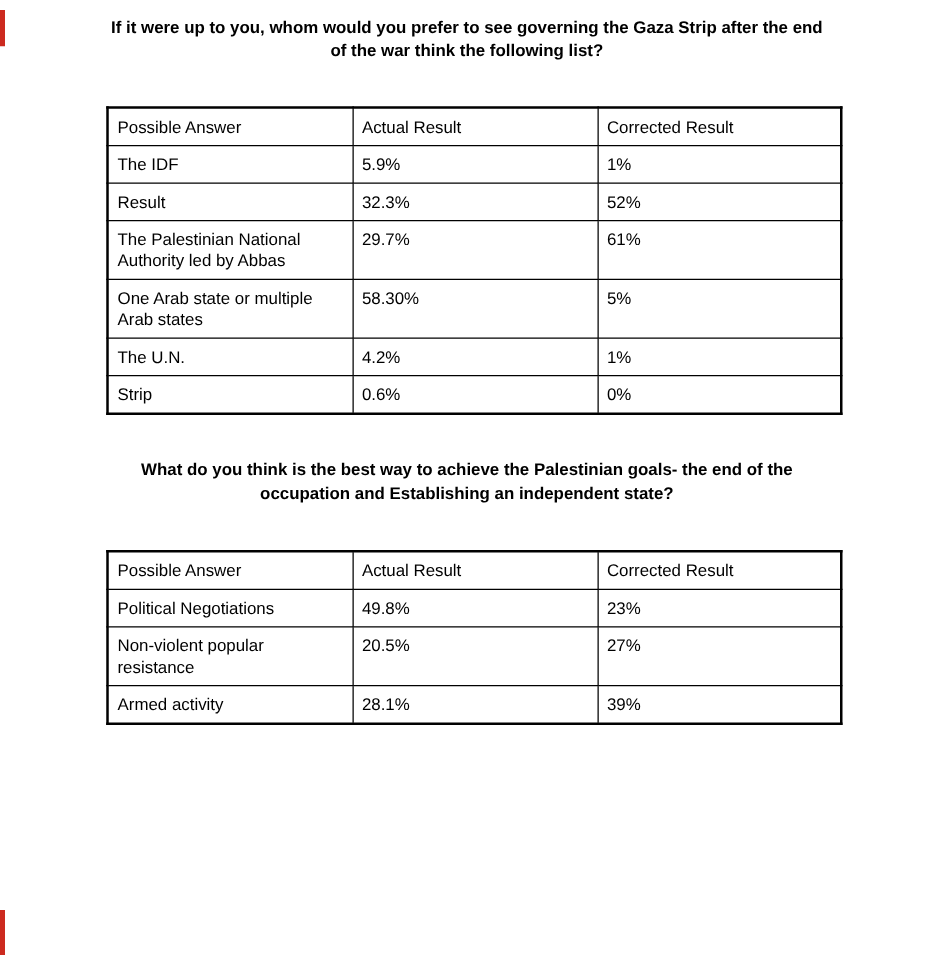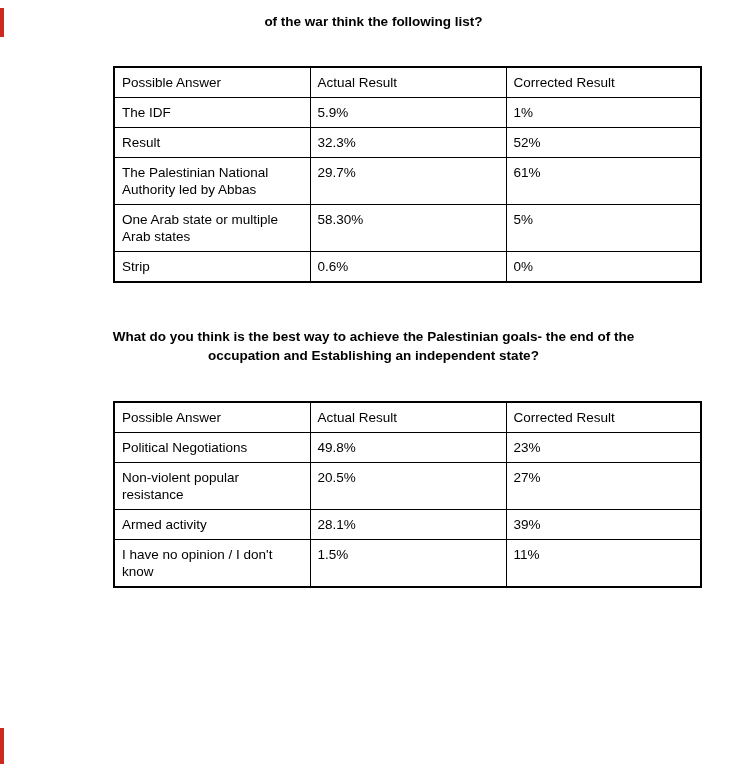--- a/index.html
+++ b/index.html
@@ -26,27 +26,27 @@
   .bar-bottom { top: 728px; height: 36px; }
 
   .title {
     font-weight: bold;
     font-size: 13.5px;
     line-height: 19px;
     text-align: center;
     width: 100%;
   }
   .title-1 { padding-top: 12px; }
-  .title-2 { margin-top: 44px; }
+  .title-2 { margin-top: 34px; }
 
   table.survey-table {
     border-collapse: collapse;
     table-layout: fixed;
     width: 587px;
-    margin-left: 113px;
+    margin-left: 85px;
     border: 2px solid #000000;
     padding-left: 15px;
   }
   .t1 { margin-top: 35px; }
   .t2 { margin-top: 36px; }
   table.survey-table td {
     border: 1px solid #000000;
     padding: 6px 7px;
     font-size: 13.5px;
     line-height: 17px;
@@ -61,20 +61,21 @@
 </style>
 </head>
 <body>
 
 <div class="page">
 
   <div class="change-bar bar-top"></div>
   <div class="change-bar bar-bottom"></div>
 
   <div class="title title-1">
+    <div>If it were up to you, whom would you prefer to see governing the Gaza Strip after the end</div>
     <div>of the war think the following list?</div>
   </div>
 
   <table class="survey-table t1">
     <colgroup>
         <col class="c1">
         <col class="c2">
         <col class="c3">
       </colgroup>
     <tbody>
@@ -95,20 +96,25 @@
       </tr>
       <tr>
         <td>The Palestinian National Authority led by Abbas</td>
         <td>29.7%</td>
         <td>61%</td>
       </tr>
       <tr>
         <td>One Arab state or multiple Arab states</td>
         <td>58.30%</td>
         <td>5%</td>
+      </tr>
+      <tr>
+        <td>The U.N.</td>
+        <td>4.2%</td>
+        <td>1%</td>
       </tr>
       <tr>
         <td>Strip</td>
         <td>0.6%</td>
         <td>0%</td>
       </tr>
     </tbody>
   </table>
 
   <div class="title title-2">
@@ -136,21 +142,16 @@
       <tr>
         <td>Non-violent popular resistance</td>
         <td>20.5%</td>
         <td>27%</td>
       </tr>
       <tr>
         <td>Armed activity</td>
         <td>28.1%</td>
         <td>39%</td>
       </tr>
-      <tr>
-        <td>I have no opinion / I don't know</td>
-        <td>1.5%</td>
-        <td>11%</td>
-      </tr>
     </tbody>
   </table>
 
 </div>
 
 </body></html>

